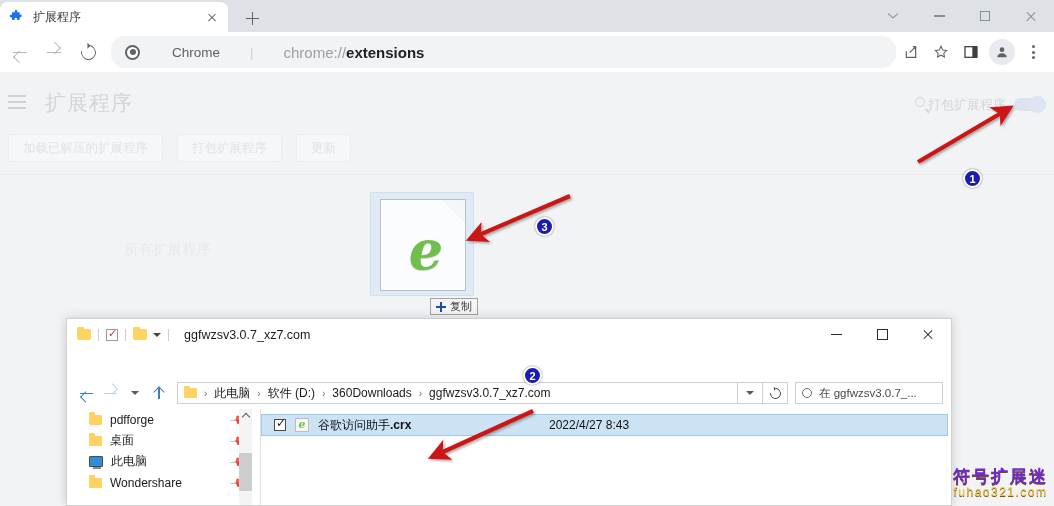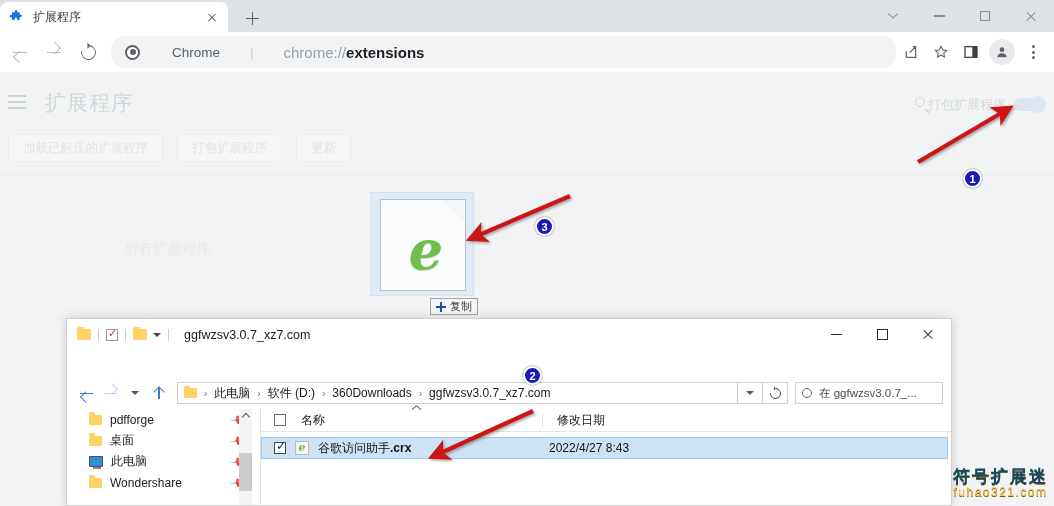--- a/index.html
+++ b/index.html
@@ -396,21 +396,21 @@
     display:flex; align-items:center; justify-content:center;
     z-index:40;
   }
   .anno-svg { position:absolute; left:0; top:0; width:1054px; height:506px; pointer-events:none; z-index:35; }
 
   .watermark {
     position:absolute; right:6px; bottom:6px; text-align:center; z-index:50;
     line-height:1.15;
   }
   .wm1 {
-    font-size:17px; font-weight:700; color:#0c4a6e; letter-spacing:2px;
+    font-size:17px; font-weight:700; color:#6d28d9; letter-spacing:2px;
     text-shadow:0 1px 0 #7a5400;
   }
   .wm2 {
     font-size:12px; color:#f0c14b; letter-spacing:1.5px;
     text-shadow:0 1px 0 #7a5400;
   }
 </style>
 </head>
 <body>
 
@@ -613,29 +613,20 @@
           <span class="ni-pin">📌</span>
         </div>
         <div class="fe-scroll">
           <div class="fe-scroll-up"></div>
           <div class="fe-thumb"></div>
         </div>
       </div>
       <div class="fe-vsep"></div>
 
       <div class="fe-list">
-        <div class="lst-header">
-          <span class="lh-check"></span>
-          <span class="lh-name">
-            <span>名称</span>
-            <span class="lh-sortarrow"></span>
-          </span>
-          <span class="lh-sep"></span>
-          <span class="lh-date">修改日期</span>
-        </div>
         <div class="lst-row">
           <span class="row-check"></span>
           <span class="row-icon">e</span>
           <span class="row-name"><span>谷歌访问助手</span><b>.crx</b></span>
           <span class="row-date">2022/4/27 8:43</span>
         </div>
       </div>
     </div>
   </div>
 

